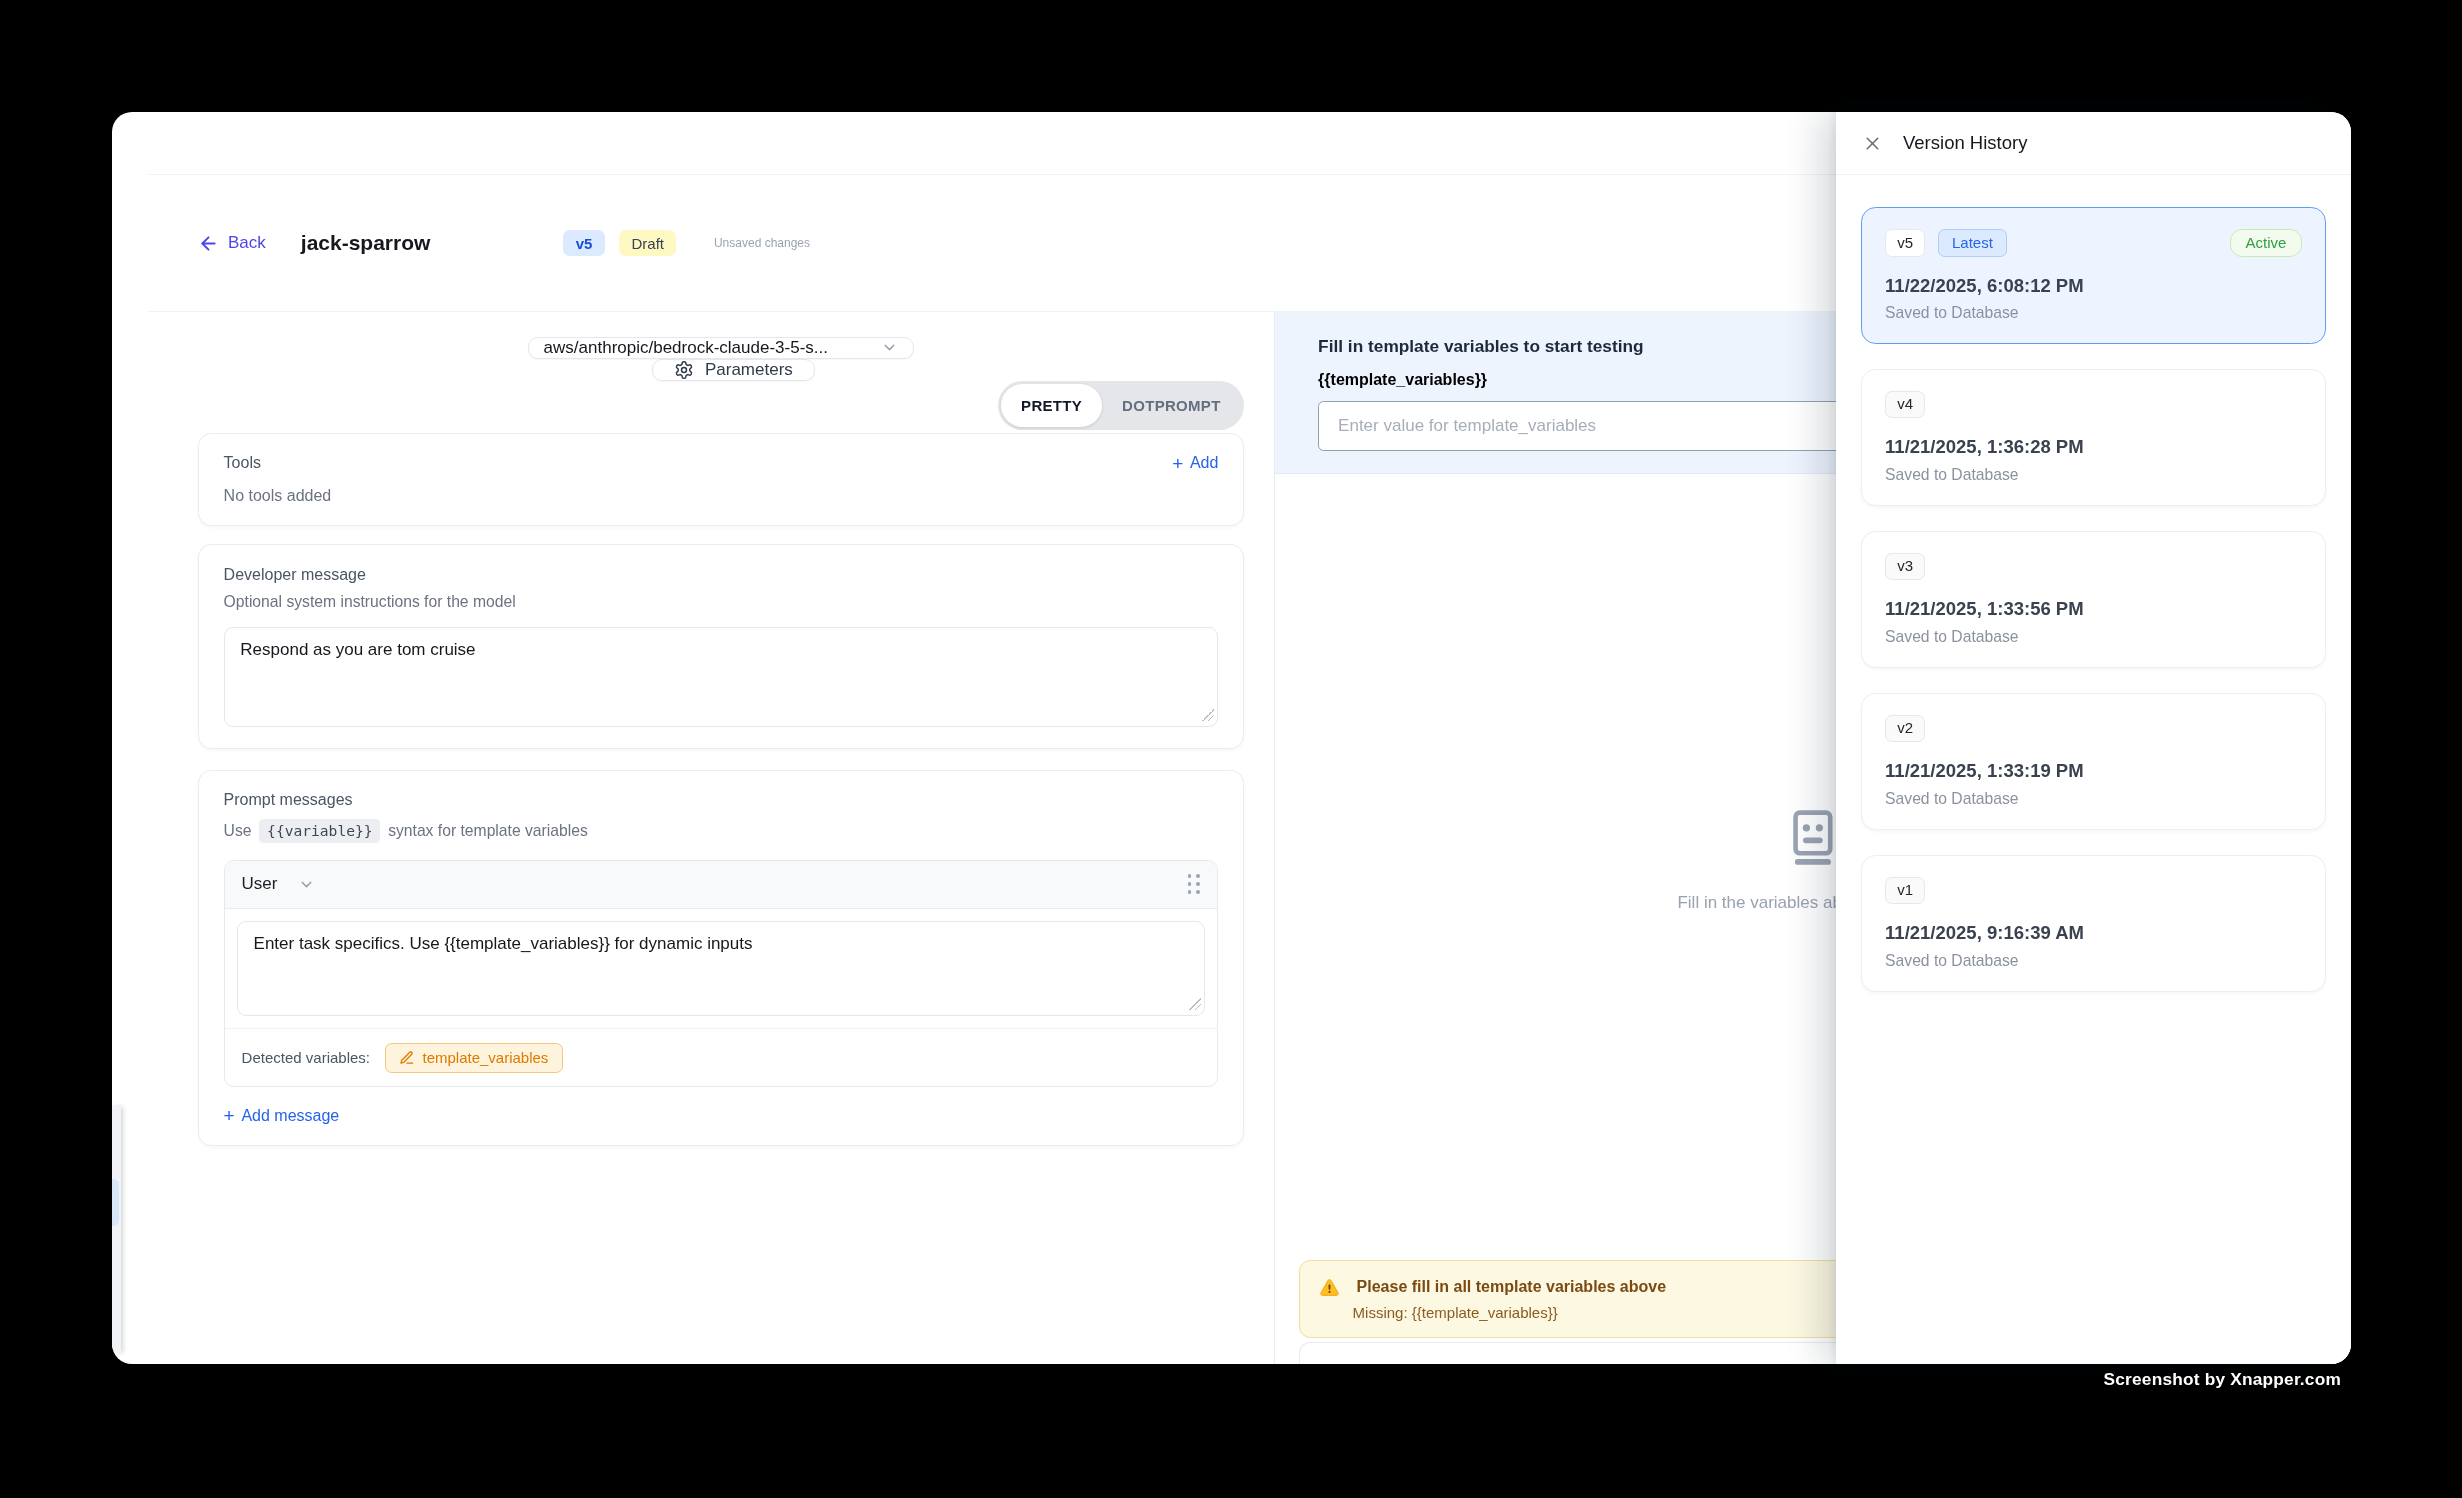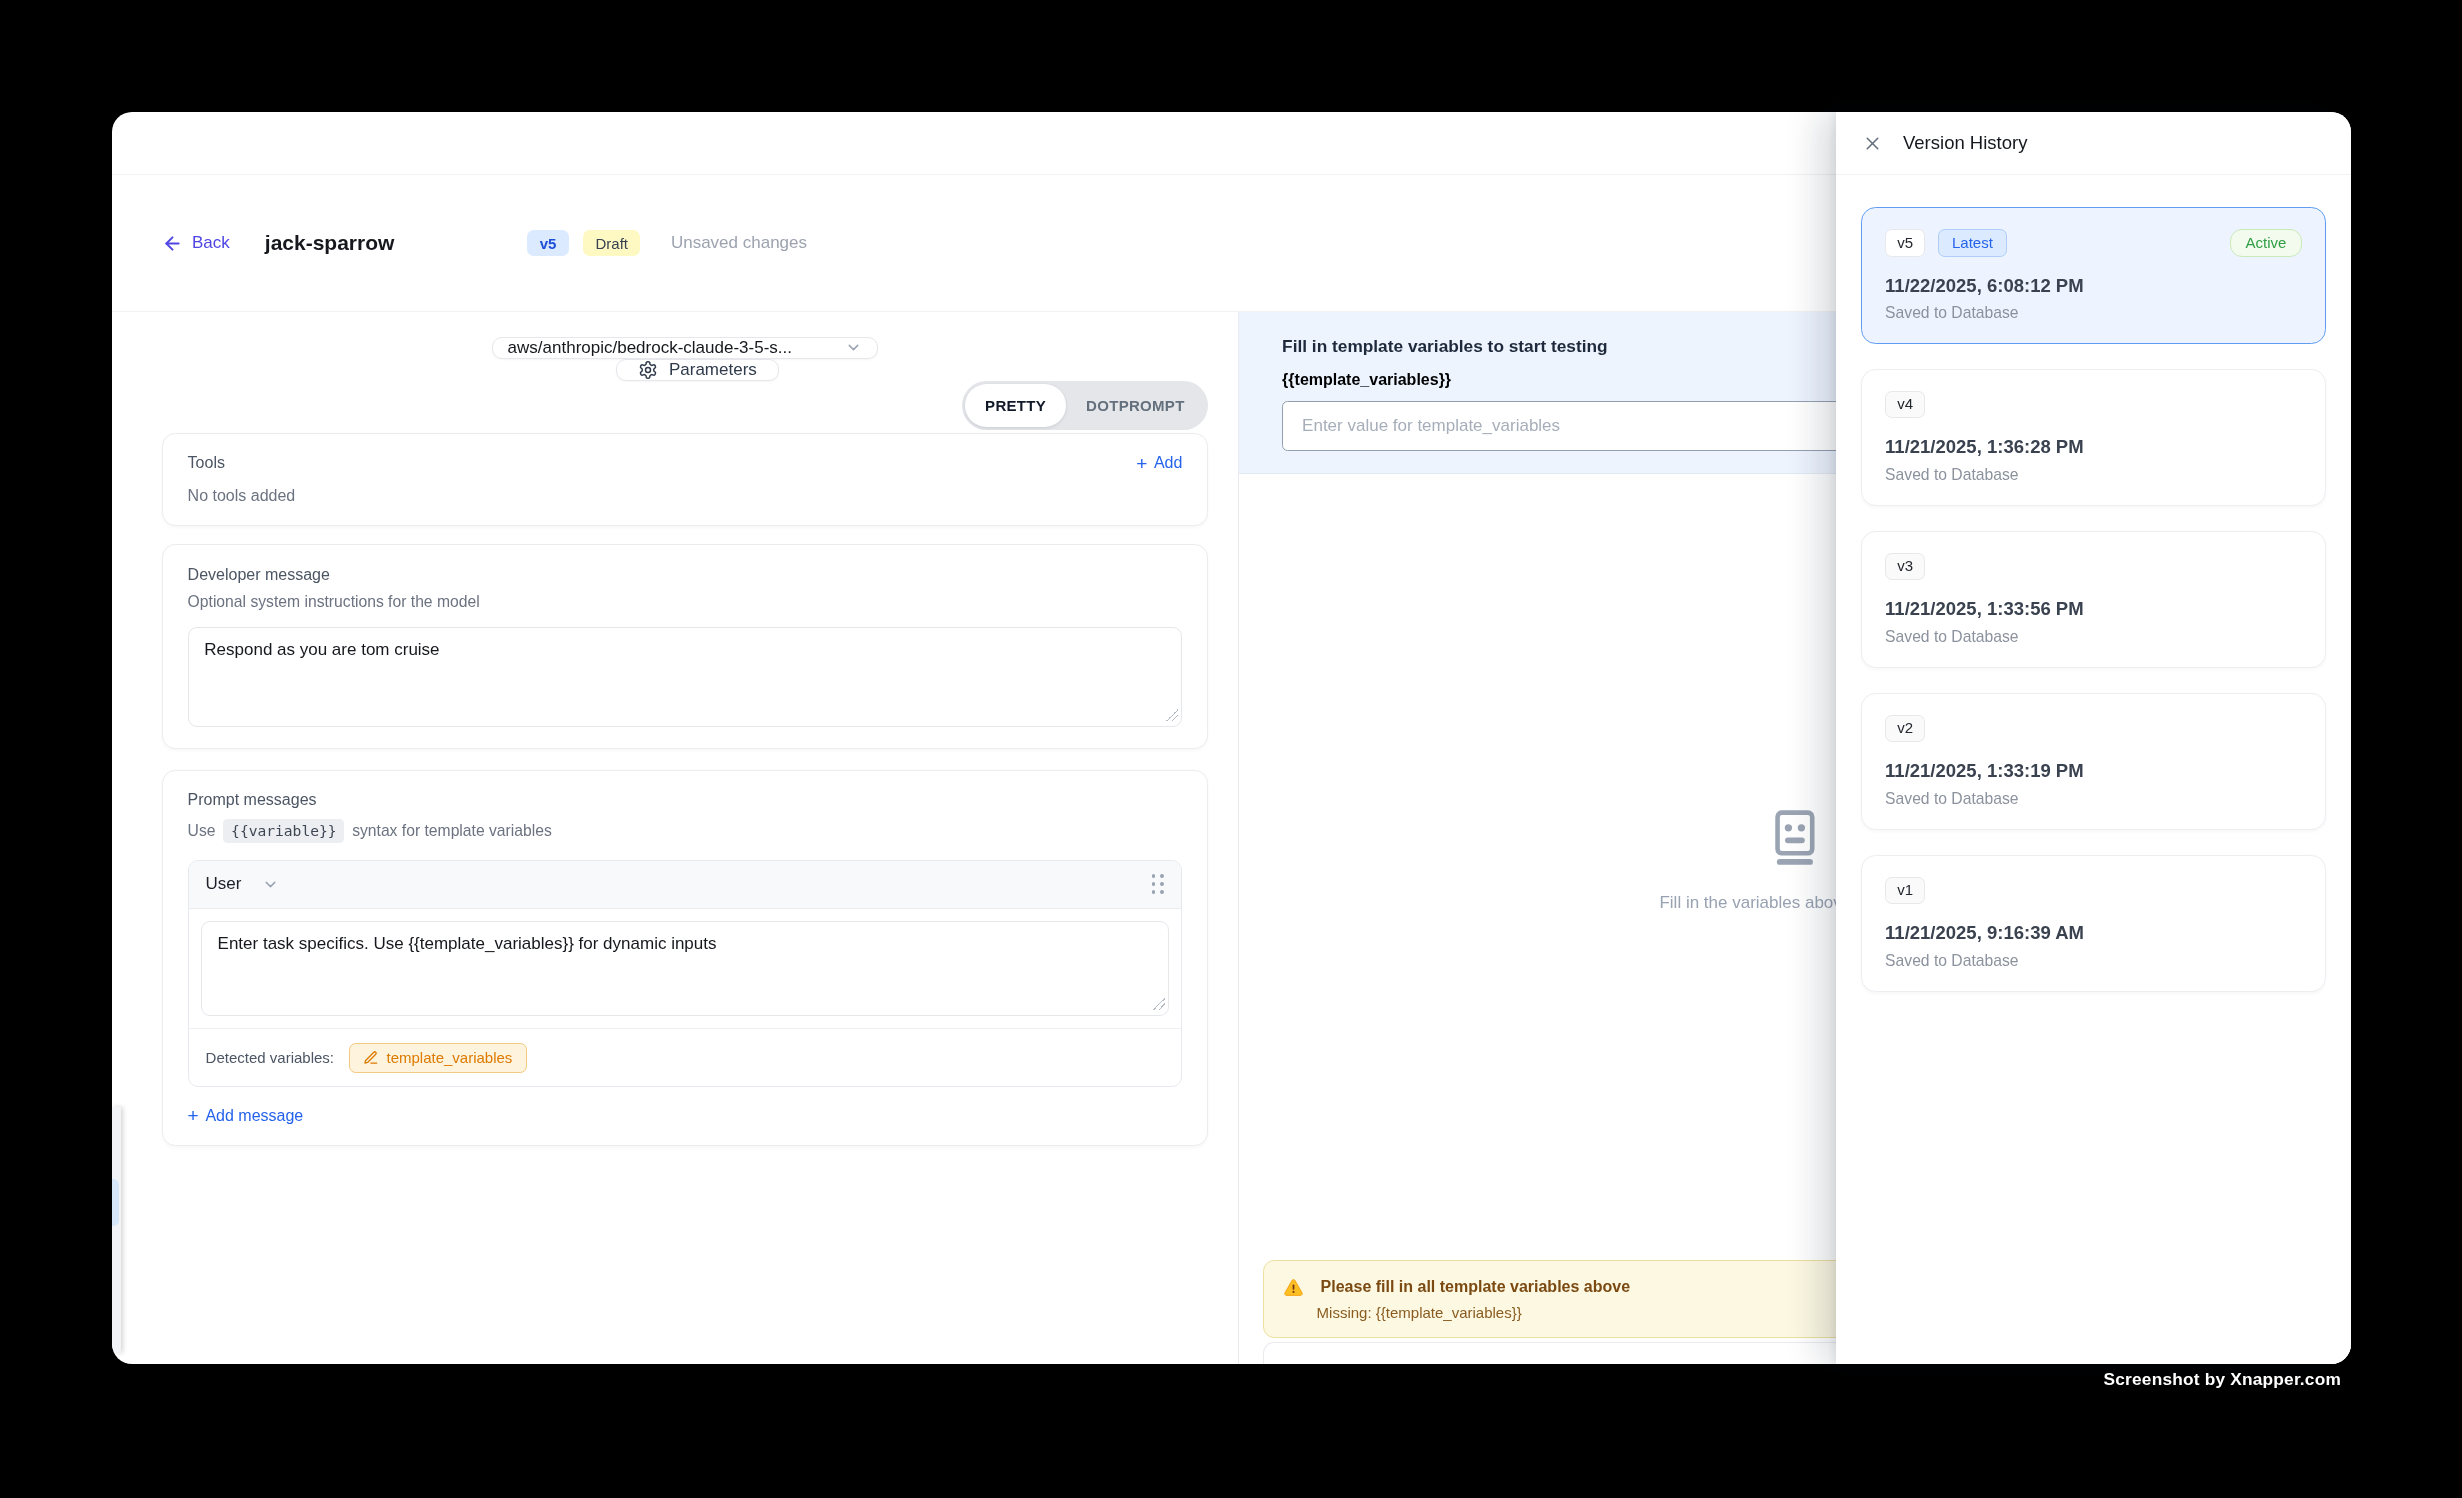--- a/index.html
+++ b/index.html
@@ -2,35 +2,35 @@
 <html style="font-size:9px"><head>
 <meta charset="utf-8">
 <style>
   * { margin:0; padding:0; box-sizing:border-box; }
   html,body { width:2462px; height:1499px; background:#000; overflow:hidden;
               font-family:"Liberation Sans", sans-serif; }
   .stage { position:relative; width:2462px; height:1499px; }
 
   
   .window { position:absolute; left:112px; top:112px; width:2239px; height:1252px;
-            background:#fff; border-radius:20px; overflow:hidden; z-index:1; }
+            background:#fff; border-radius:20px; overflow:hidden; z-index:1;padding-left:36px; }
 
   .win-header { height:63px; border-bottom:1.1px solid #f1f2f4; }
 
   .page-header { height:137px; display:flex; align-items:center; padding:0 50px;
                  border-bottom:1.1px solid #f1f2f4; }
   .back-link { display:flex; align-items:center; gap:9px; color:#4f46e5;
                font-size:17px; cursor:pointer; }
   .back-link svg { width:21px; height:21px; }
   .doc-title { margin-left:35px; font-size:21px; font-weight:700; color:#16181d; }
   .hdr-badges { margin-left:133px; display:flex; align-items:center; gap:14.6px; }
   .badge { border-radius:6.7px; padding:5.6px 12.3px; font-size:15px; line-height:1; }
   .badge-version { background:#dbeafe; color:#1d4ed8; font-weight:600; }
   .badge-draft { background:#fef9c3; color:#374151; }
-  .unsaved { margin-left:16px; font-size:17px; color:#9ca3af;text-align:center; }
+  .unsaved { margin-left:23px; font-size:12px; color:#9ca3af;text-align:center; }
 
   .main { display:flex; height:1053px; }
 
   
   .left-pane { width:1126px; padding:0 30px 0 50px; }
   .model-row { margin-top:24.6px; height:56px; display:flex; align-items:center;flex-direction:column; }
   .model-select { width:386px; height:56px; border:1.1px solid #e5e7eb; border-radius:10px;
                   display:flex; align-items:center; padding:0 14.6px; background:#fff;
                   box-shadow:0 1.1px 2.2px rgba(16,24,40,.04); }
   .model-select .val { font-size:17px; color:#16181d; white-space:nowrap; overflow:hidden; flex:1; }

